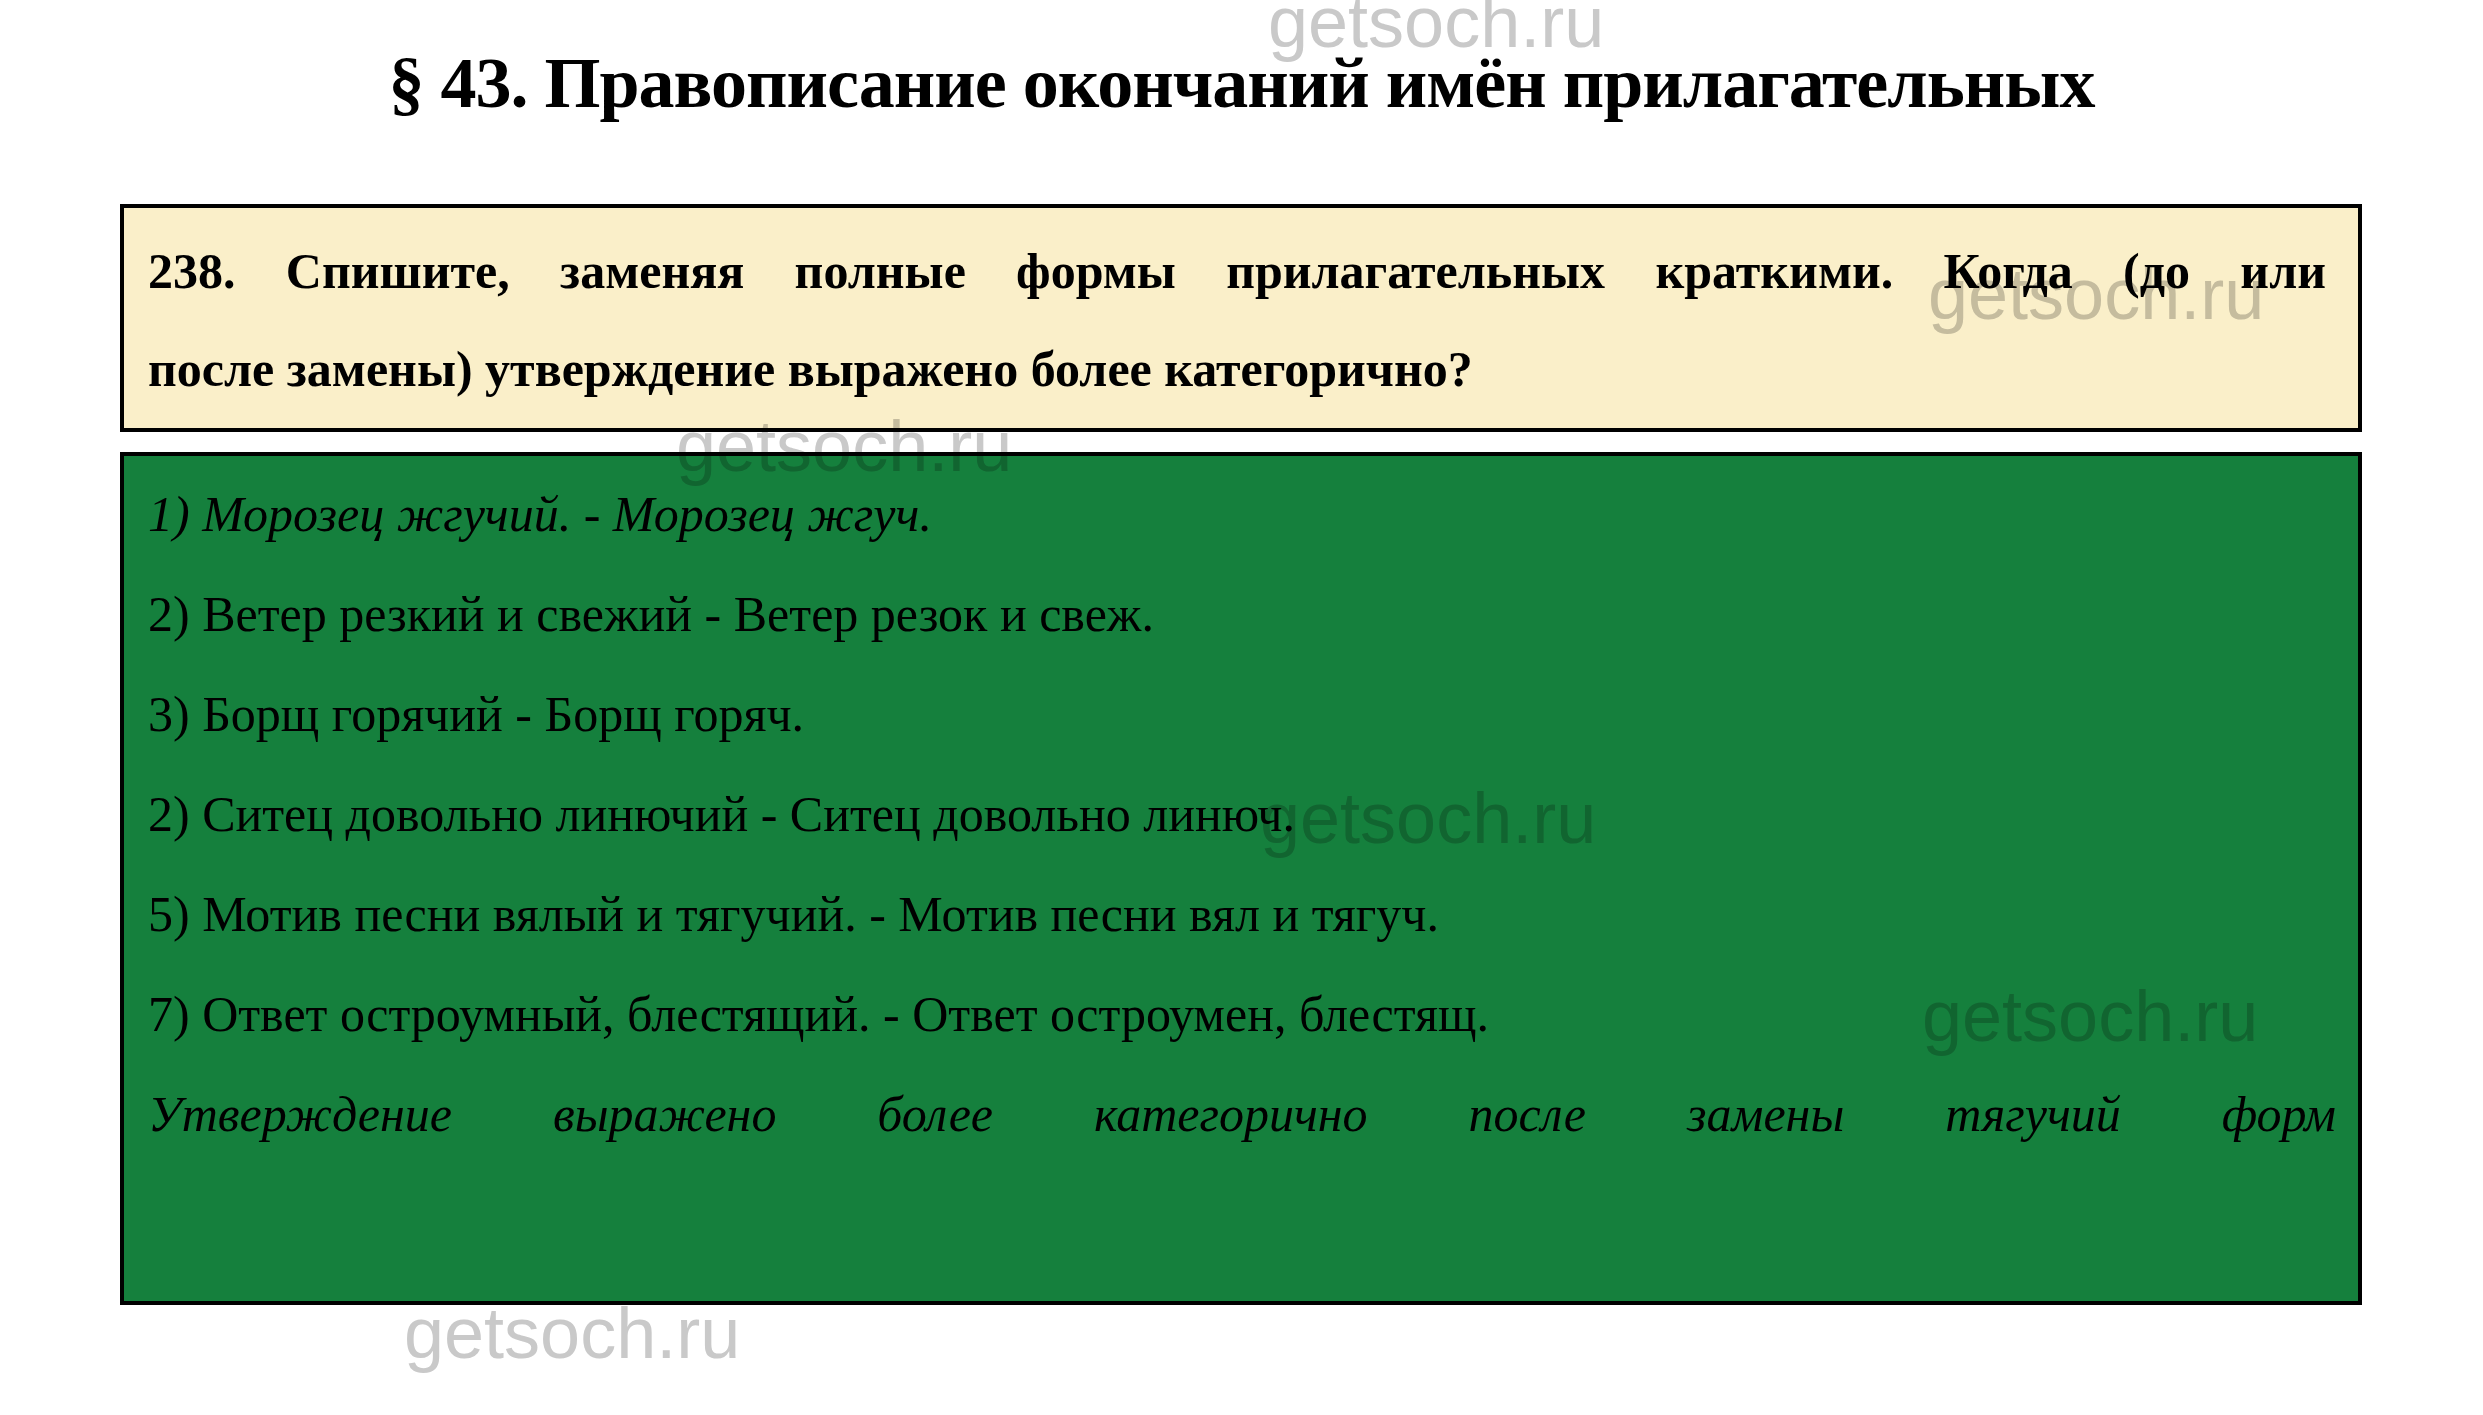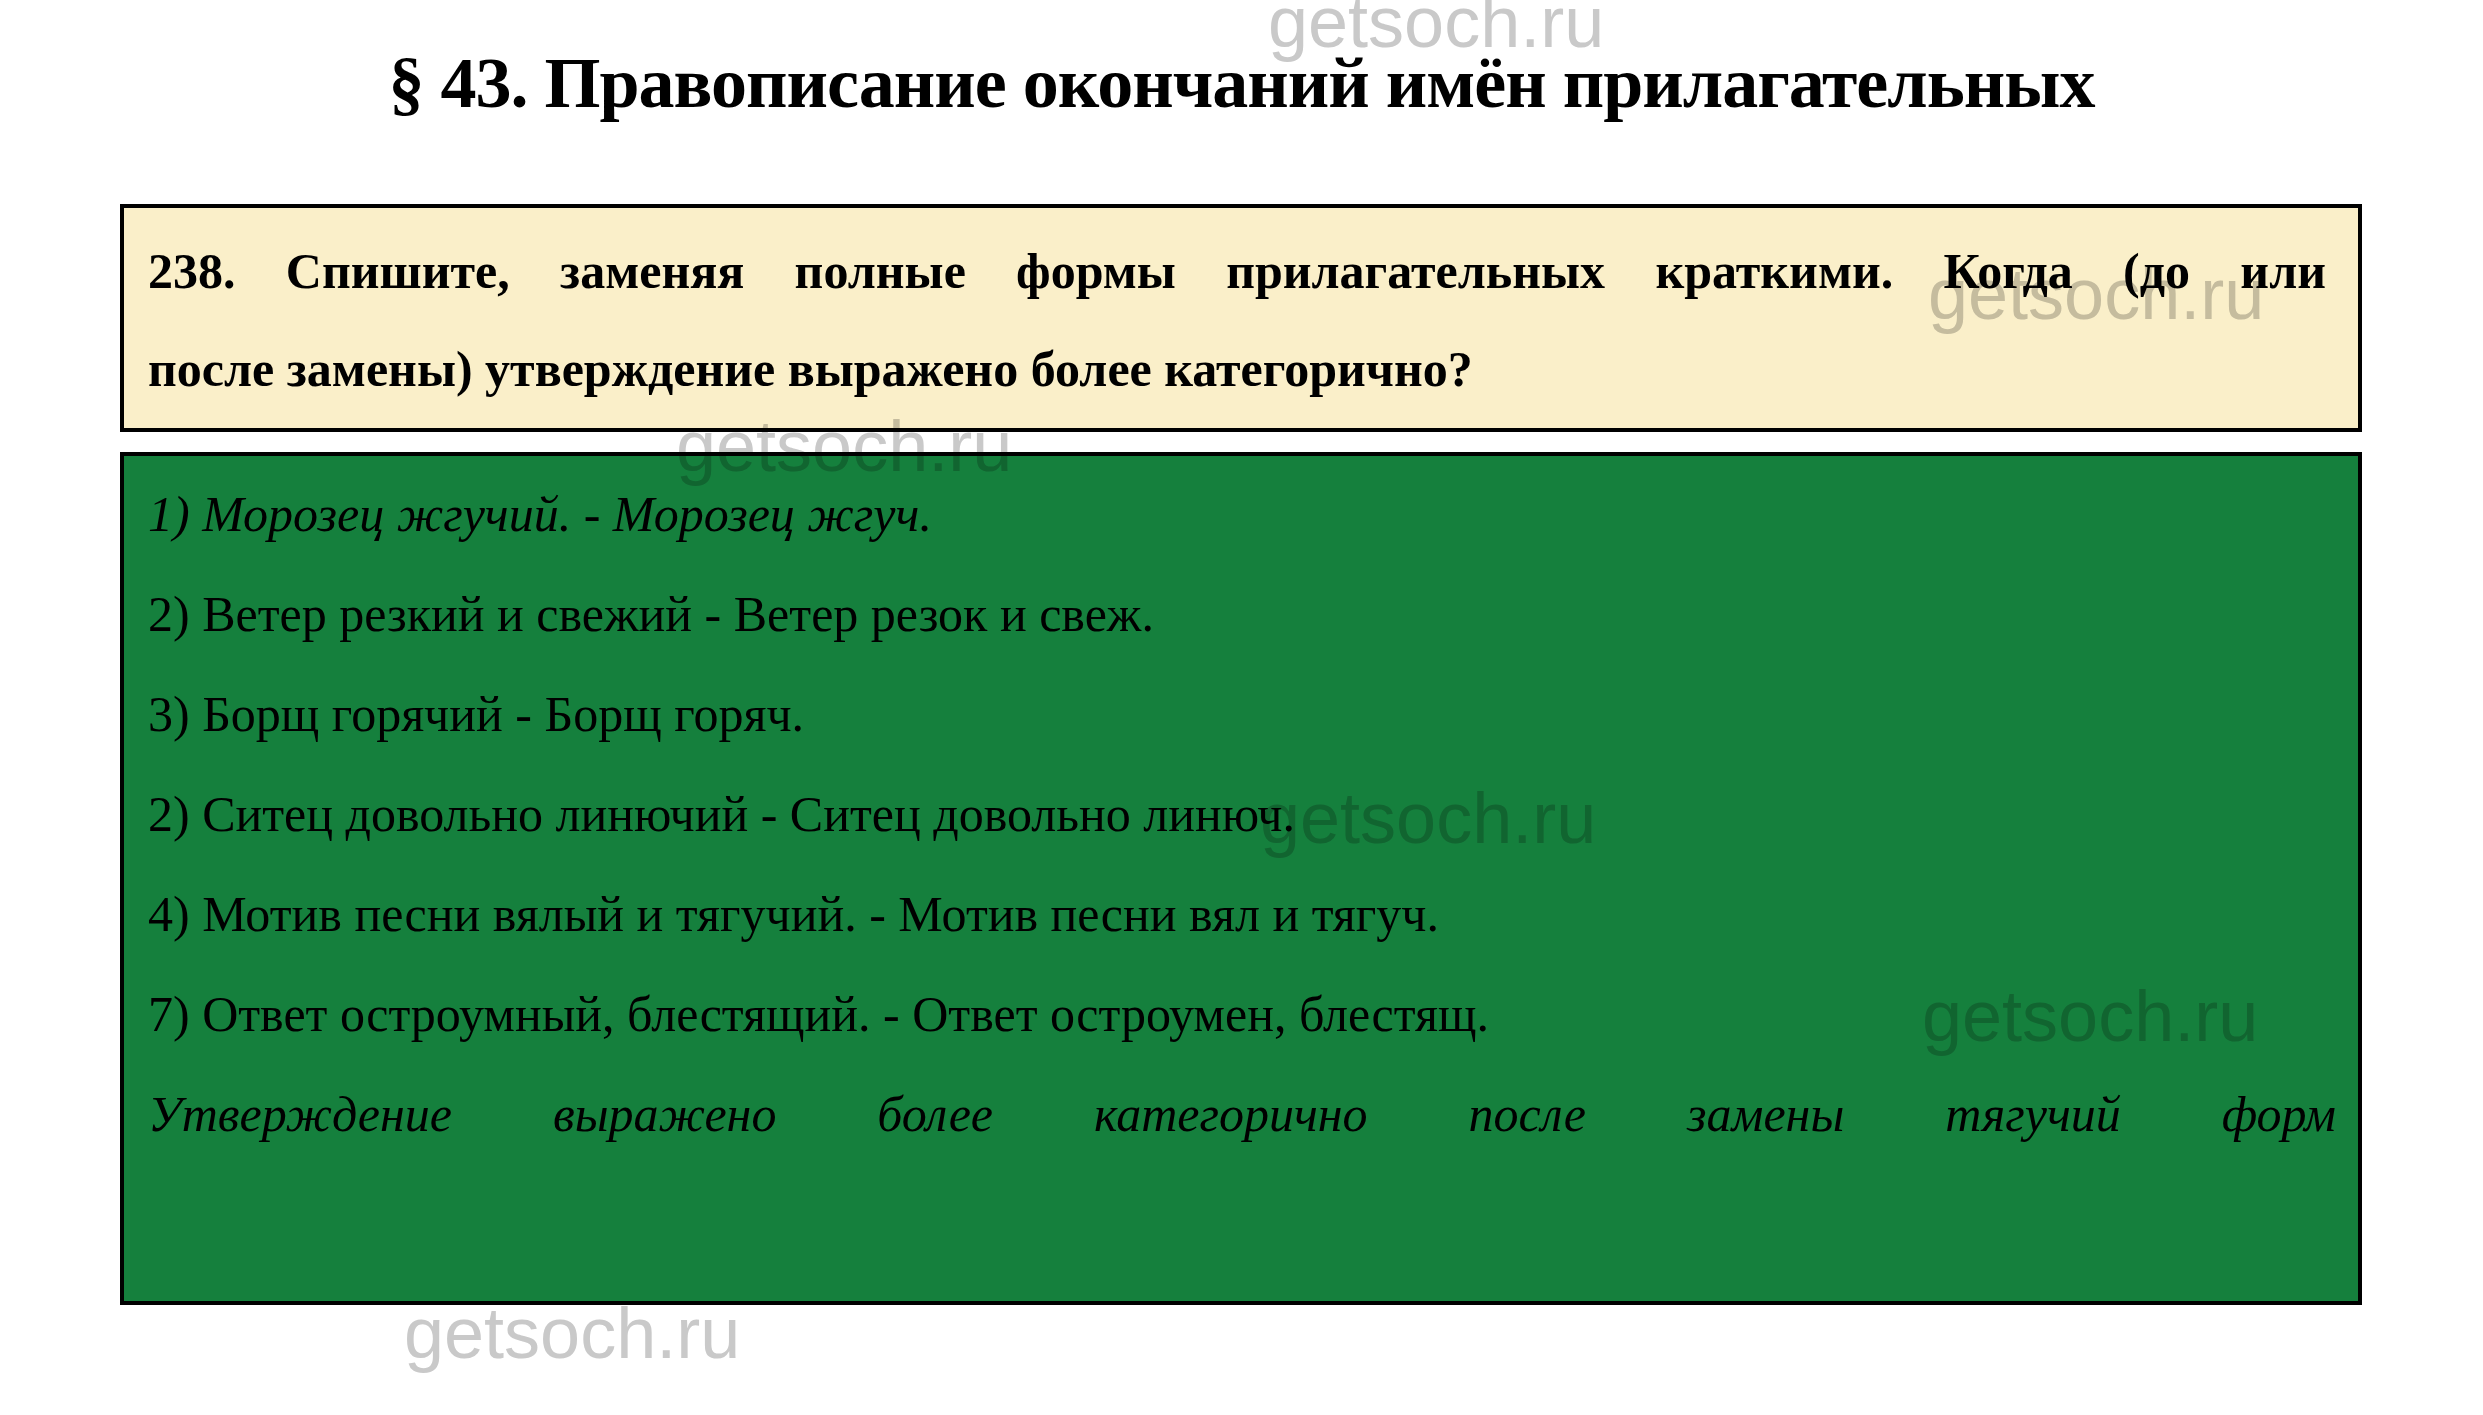--- a/index.html
+++ b/index.html
@@ -90,16 +90,16 @@
 <section class="box task-box">
   <div class="line justify-line">238. Спишите, заменяя полные формы прилагательных краткими. Когда (до или</div>
   <div class="line">после замены) утверждение выражено более категорично?</div>
 </section>
 
 <section class="box answer-box">
   <div class="line italic">1) Морозец жгучий. - Морозец жгуч.</div>
   <div class="line">2) Ветер резкий и свежий - Ветер резок и свеж.</div>
   <div class="line">3) Борщ горячий - Борщ горяч.</div>
   <div class="line">2) Ситец довольно линючий - Ситец довольно линюч.</div>
-  <div class="line">4) Мотив песни вялый и тягучий. - Мотив песни вял и тягуч.</div>
+  <div class="line">5) Мотив песни вялый и тягучий. - Мотив песни вял и тягуч.</div>
   <div class="line">7) Ответ остроумный, блестящий. - Ответ остроумен, блестящ.</div>
   <div class="line italic justify-line">Утверждение выражено более категорично после замены тягучий форм</div>
 </section>
 
 </body></html>

